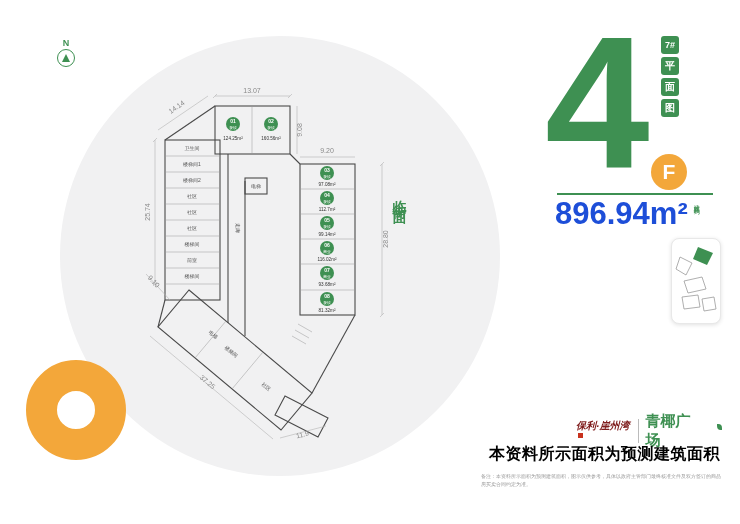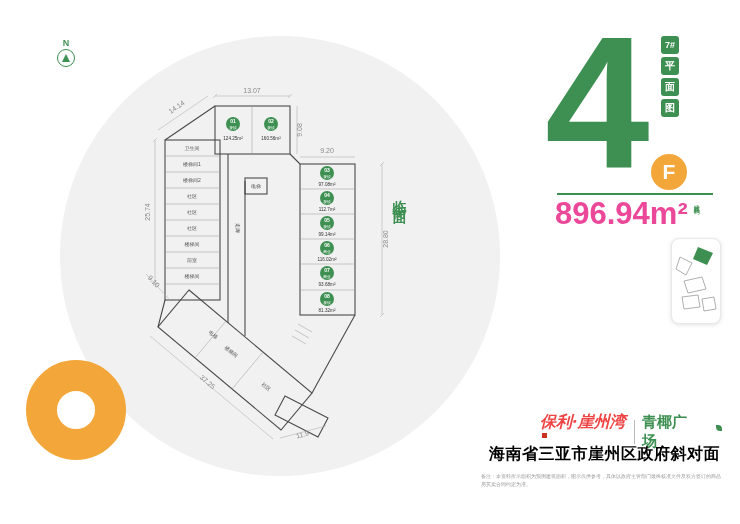--- a/index.html
+++ b/index.html
@@ -30,31 +30,31 @@
   
   .big-number{left:545px;top:8px;font-size:188px;line-height:1;font-weight:bold;color:#3e9052;}
   .tag-col{left:661px;top:36px;display:flex;flex-direction:column;gap:3px;}
   .tag-box{width:18px;height:18px;background:#3e9052;border-radius:3px;color:#fff;
     font-size:10px;font-weight:bold;text-align:center;line-height:18px;}
   .tag-box.first{font-size:9px;}
   .f-badge{left:651px;top:154px;width:36px;height:36px;border-radius:50%;background:#f3a73a;
     color:#fff;font-size:21px;font-weight:bold;display:flex;align-items:center;justify-content:center;}
   .green-rule{left:557px;top:193px;width:156px;height:2px;background:#3e9052;}
   .area-row{left:555px;top:198px;display:flex;align-items:flex-start;}
-  .area-value{font-size:31px;font-weight:bold;color:#ec4899;line-height:1;}
+  .area-value{font-size:31px;font-weight:bold;color:#1d4ed8;line-height:1;}
   .area-note{writing-mode:vertical-rl;font-size:6px;color:#3e9052;margin-left:4px;margin-top:2px;letter-spacing:1px;}
 
   
   .keymap{left:671px;top:238px;width:48px;height:84px;background:#fff;border:1px solid #e8e8e8;
     border-radius:8px;box-shadow:0 1px 4px rgba(0,0,0,.12);}
 
   
   .brands{left:540px;top:412px;width:182px;display:flex;align-items:center;justify-content:flex-end;gap:7px;}
   .brand-left{font-family:"DejaVu Serif","Liberation Serif",serif;font-style:italic;font-weight:bold;
-    font-size:16px;color:#ef4444;position:relative;}
+    font-size:10px;color:#7f1d1d;position:relative;margin-left:36px;}
   .seal{display:inline-block;width:5px;height:5px;background:#c8321e;margin-left:2px;vertical-align:top;}
   .brand-div{width:1px;height:24px;background:#bbb;}
   .brand-right{font-size:15px;font-weight:bold;color:#3e9052;display:flex;align-items:center;gap:19px;}
   .leaf{width:6px;height:6px;background:#3e9052;border-radius:0 70% 0 70%;margin-top:-8px;}
   .address{left:480px;top:444px;width:240px;text-align:right;font-size:16px;font-weight:bold;color:#000;letter-spacing:.5px;}
   .disclaimer{left:481px;top:472px;width:240px;font-size:5px;color:#9a9a9a;line-height:1.6;}
 
   
   .donut{left:26px;top:360px;width:100px;height:100px;border:31px solid #f3a73a;border-radius:50%;box-sizing:border-box;}
 
@@ -251,17 +251,17 @@
   <span class="brand-left">
     <span>保利·崖州湾</span><span class="seal"></span>
   </span>
   <span class="brand-div"></span>
   <span class="brand-right">
     <span>青椰广场</span>
     <span class="leaf"></span>
   </span>
 </div>
 
-<div class="abs address">海南省三亚市崖州区政府斜对面</div>
+<div class="abs address">本资料所示面积为预测建筑面积</div>
 
 <div class="abs disclaimer">备注：本资料所示面积为预测建筑面积，图示仅供参考，具体以政府主管部门最终核准文件及双方签订的商品房买卖合同约定为准。</div>
 
 <div class="abs donut"></div>
 
 </body></html>

